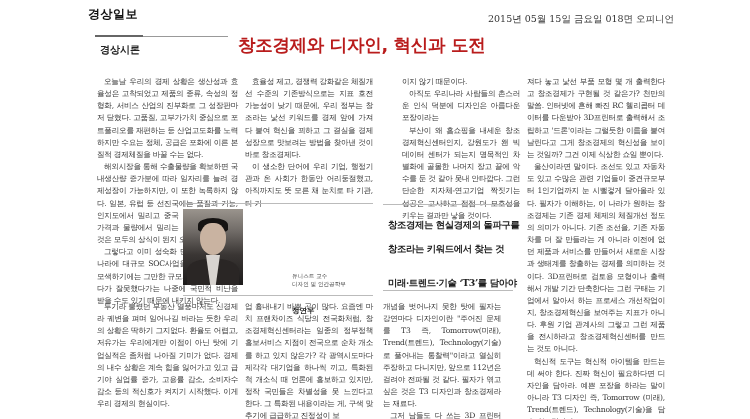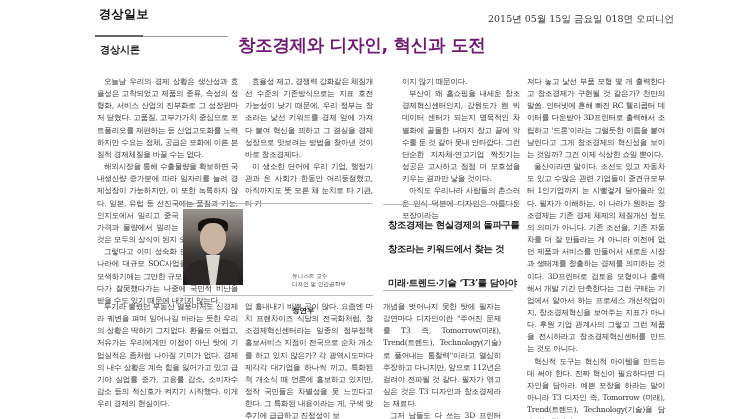--- a/index.html
+++ b/index.html
@@ -1,23 +1,23 @@
 <!DOCTYPE html>
 <html><head>
 <meta charset="utf-8">
 <style>
   html,body{margin:0;padding:0;background:#fff;}
   body{width:750px;height:419px;position:relative;overflow:hidden;font-family:"DejaVu Serif","Liberation Serif",serif;color:#222;}
   .abs{position:absolute;}
-  .masthead{left:88px;top:6px;font-family:"DejaVu Sans","Liberation Sans",sans-serif;font-weight:bold;font-size:12px;color:#111;letter-spacing:0.5px;margin-left:11px;}
+  .masthead{left:88px;top:6px;font-family:"DejaVu Sans","Liberation Sans",sans-serif;font-weight:bold;font-size:12px;color:#111;letter-spacing:0.5px;}
   .dateline{left:488px;top:13px;font-size:9.5px;color:#333;white-space:nowrap;}
   .section-rule{left:95px;top:36px;width:133px;height:1px;background:#999;}
   .section-rule-thick{left:95px;top:35px;width:48px;height:2px;background:#666;}
   .section-label{left:100px;top:43px;font-family:"DejaVu Sans","Liberation Sans",sans-serif;font-weight:bold;font-size:10px;color:#222;}
-  .title{left:238px;top:33px;font-family:"DejaVu Sans","Liberation Sans",sans-serif;font-weight:bold;font-size:17.5px;color:#701a75;white-space:nowrap;letter-spacing:-0.3px;}
+  .title{left:238px;top:33px;font-family:"DejaVu Sans","Liberation Sans",sans-serif;font-weight:bold;font-size:17.5px;color:#b91c1c;white-space:nowrap;letter-spacing:-0.3px;}
   .col{font-size:7.6px;line-height:12.15px;text-align:justify;color:#333;letter-spacing:-0.25px;}
   .col p{margin:0;text-indent:7px;}
   .col p.noindent{text-indent:0;}
   .colA{left:97px;top:76px;width:141px;}
   .colA2{left:97px;top:301px;width:141px;}
   .colB{left:245px;top:76px;width:128px;}
   .colB2{left:245px;top:301px;width:128px;}
   .colC{left:402px;top:76px;width:118px;}
   .colC2{left:383px;top:301px;width:118px;}
   .colD{left:527px;top:76px;width:138px;}
@@ -69,22 +69,22 @@
   <div class="shirt"></div>
 </div>
 <div class="abs author-name">정연우</div>
 <div class="abs author-role">
   <div>유니스트 교수</div>
   <div>디자인 및 인간공학부</div>
 </div>
 
 <div class="abs col colC">
   <p class="noindent">이지 않기 때문이다.</p>
+  <p>아직도 우리나라 사람들의 촌스러운 인식 덕분에 디자인은 아름다운 포장이라는</p>
   <p>부산이 왜 홈쇼핑을 내세운 창조경제혁신센터인지, 강원도가 왠 빅데이터 센터가 되는지 명목적인 차별화에 골몰한 나머지 장고 끝에 악수를 둔 것 같아 못내 안타깝다. 그런 단순한 지자체-연고기업 짝짓기는 성공은 고사하고 점점 더 모호성을 키우는 결과만 낳을 것이다.</p>
-  <p>아직도 우리나라 사람들의 촌스러운 인식 덕분에 디자인은 아름다운 포장이라는</p>
 </div>
 
 <div class="abs quote-box"></div>
 <div class="abs quote-line" style="top:219px;">창조경제는 현실경제의 돌파구를</div>
 <div class="abs quote-line" style="top:243px;text-align:center;">창조라는 키워드에서 찾는 것</div>
 <div class="abs quote-line" style="top:277px;">미래·트렌드·기술 ‘T3’를 담아야</div>
 
 <div class="abs col colC2">
   <p class="noindent">개념을 벗어나지 못한 탓에 필자는 강연마다 디자인이란 "주어진 문제를 T3 즉, Tomorrow(미래), Trend(트렌드), Technology(기술)로 풀어내는 통찰력"이라고 열심히 주장하고 다니지만, 앞으로 112년은 걸려야 전파될 것 같다. 필자가 엮고 싶은 것은 T3 디자인과 창조경제라는 재료다.</p>
   <p>그저 남들도 다 쓰는 3D 프린터 몇 대 가</p>

